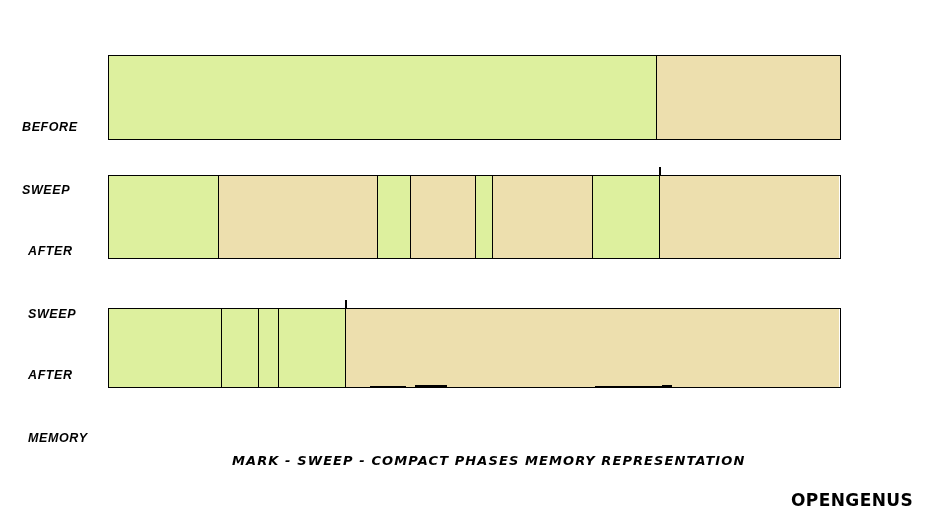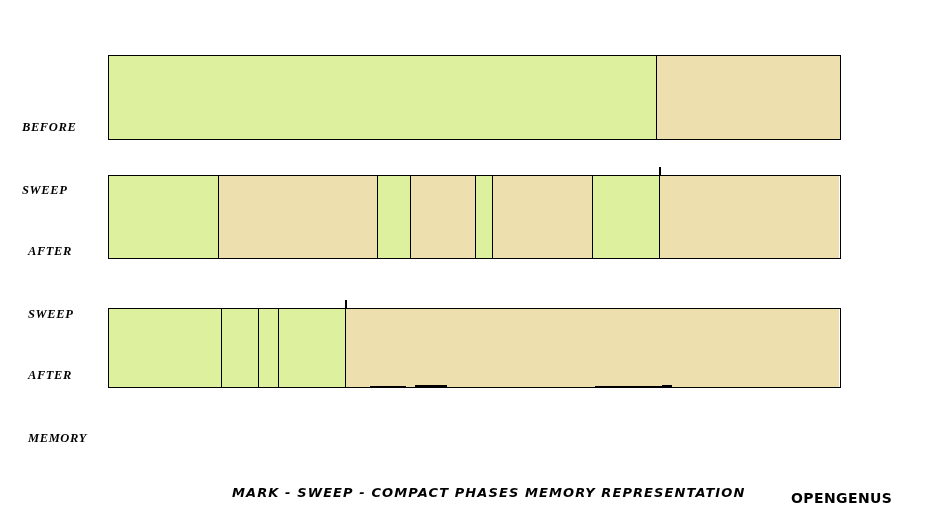--- a/index.html
+++ b/index.html
@@ -18,21 +18,21 @@
   }
   #canvas {
     position: absolute;
     left: 0;
     top: 0;
     width: 940px;
     height: 532px;
   }
   .row-label {
     position: absolute;
-    font-family: Liberation Serif, serif;
+    font-family: Liberation Sans, sans-serif;
     font-size: 12.5px;
     font-weight: bold;
     font-style: italic;
     letter-spacing: 0.6px;
     color: #000000;
     line-height: 21px;
     white-space: pre;
     text-align: left;
   }
   .row-label .lbl-line { display: block; }
@@ -52,26 +52,25 @@
   .seg.last { border-right: none; }
   .caption {
     position: absolute;
     font-family: "DejaVu Sans", "Liberation Sans", sans-serif;
     font-size: 13px;
     font-weight: bold;
     font-style: italic;
     letter-spacing: 1.1px;
     color: #000000;
     white-space: nowrap;
-    margin-top: 32px;
   }
   .watermark {
     position: absolute;
     font-family: "DejaVu Sans", "Liberation Sans", sans-serif;
-    font-size: 14px;
+    font-size: 17px;
     font-weight: bold;
     letter-spacing: 0.4px;
     color: #000000;
     white-space: nowrap;
     text-align: right;
   }
   .tick {
     position: absolute;
     width: 1.6px;
     background: #000000;

